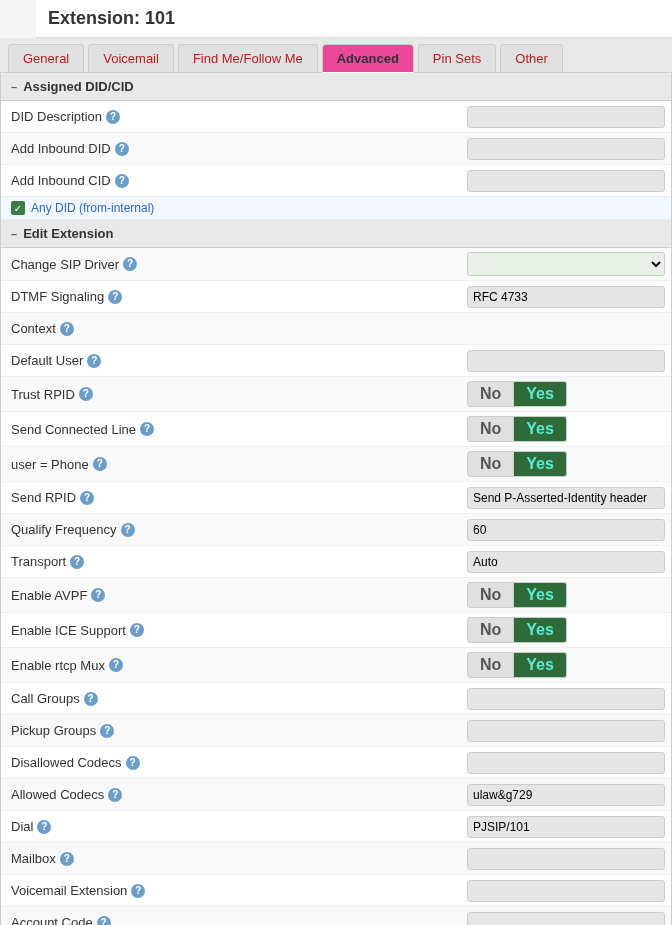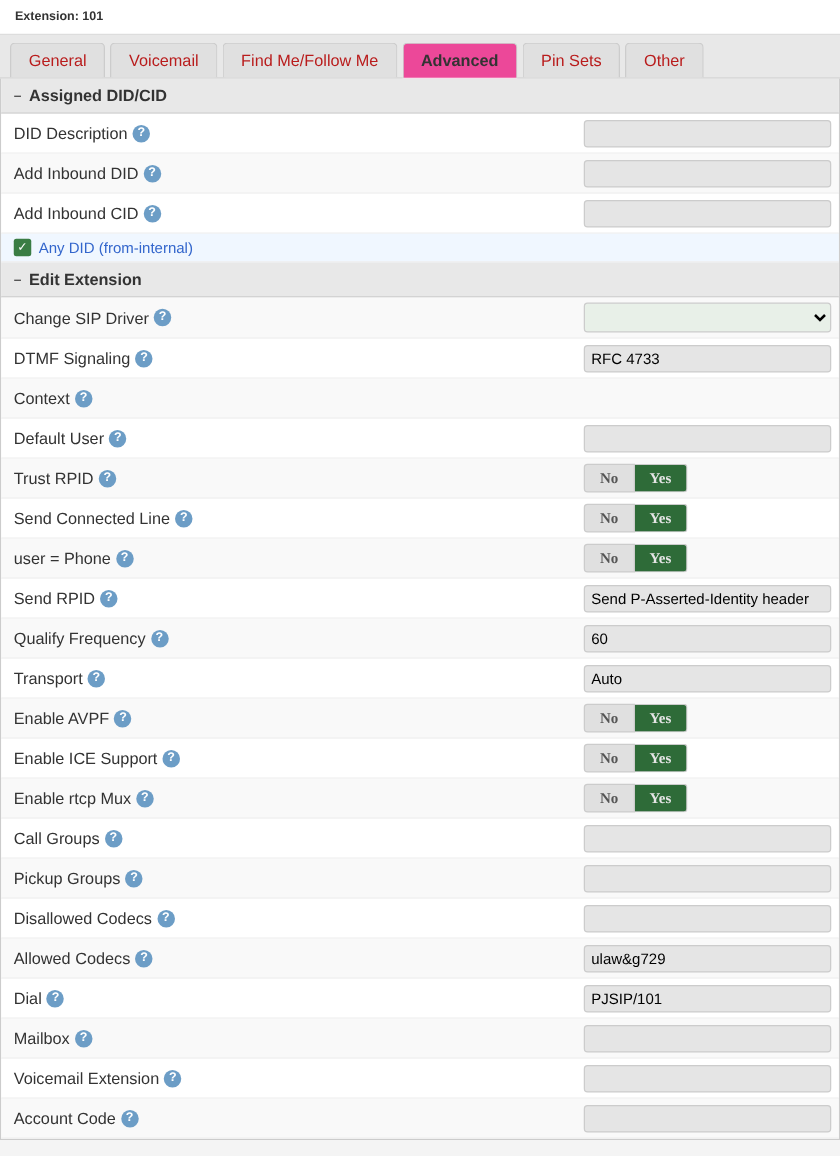--- a/index.html
+++ b/index.html
@@ -5,24 +5,25 @@
     * { box-sizing: border-box; margin: 0; padding: 0; }
     body {
       font-family: Arial, Helvetica, sans-serif;
       font-size: 13px;
       background: #f4f4f4;
       color: #333;
       width: 672px;
     }
     .page-title {
       padding: 8px 12px;
-      font-size: 10px;
+      font-size: 18px;
       font-weight: bold;
       background: #fff;
       border-bottom: 1px solid #ddd;
+      margin-left: 36px;
     }
     .tabs {
       display: flex;
       background: #e8e8e8;
       border-bottom: 1px solid #ccc;
       padding: 6px 8px 0 8px;
       gap: 4px;
     }
     .tab {
       padding: 6px 14px;
@@ -106,32 +107,31 @@
       font-size: 12px;
       background: #e5e5e5;
     }
     .toggle-group {
       display: flex;
     }
     .toggle-btn {
       padding: 3px 12px;
       border: 1px solid #ccc;
       cursor: pointer;
-      font-size: 12px;
+      font-size: 16px;
       font-weight: bold;
-      font-family: Liberation Serif, serif;
     }
     .toggle-btn.no {
       background: #e0e0e0;
       color: #555;
       border-radius: 3px 0 0 3px;
     }
     .toggle-btn.yes {
       background: #3a7d44;
-      color: #e5e5e5;
+      color: #5eead4;
       border-radius: 0 3px 3px 0;
       border-left: none;
     }
     .toggle-btn.yes.active {
       background: #2e6b38;
     }
     .any-did-row {
       padding: 4px 10px;
       background: #f0f7ff;
       border-bottom: 1px solid #eee;

